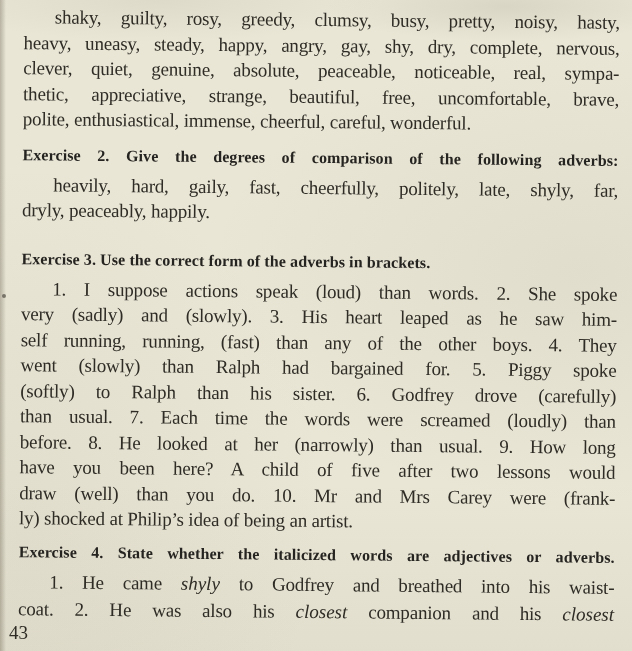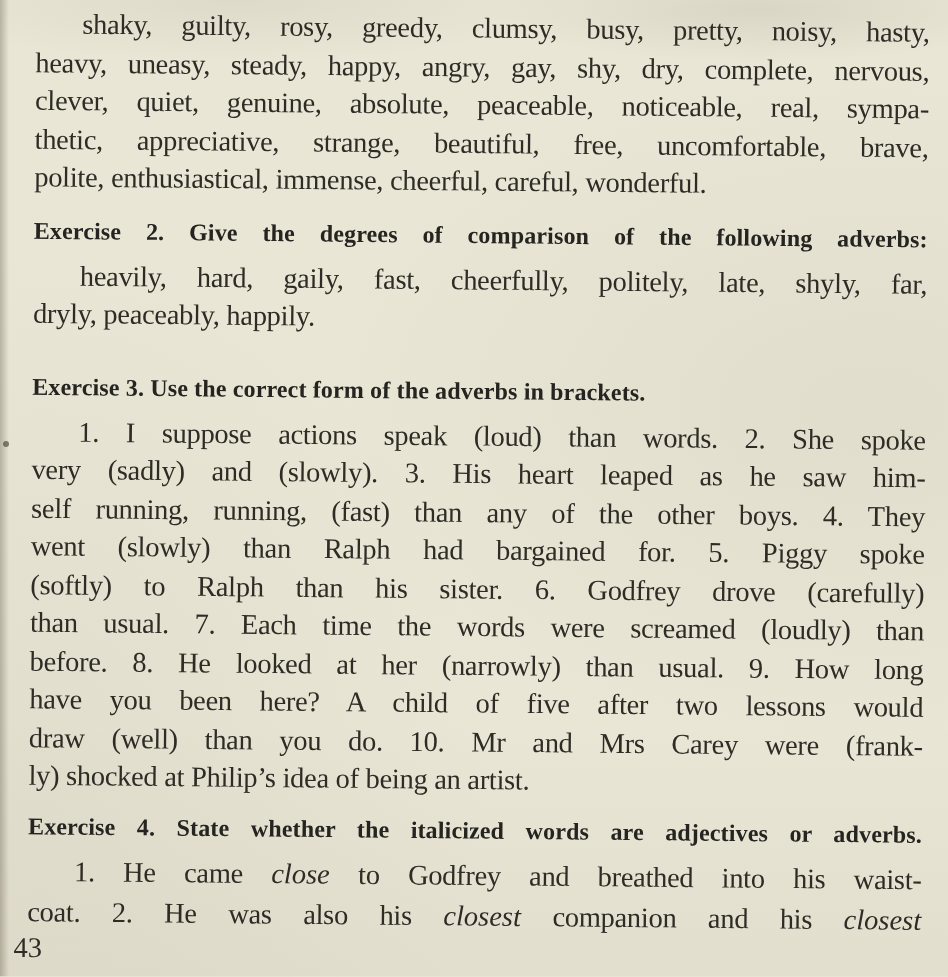--- a/index.html
+++ b/index.html
@@ -123,21 +123,21 @@
         <div class="line">than usual. 7. Each time the words were screamed (loudly) than</div>
         <div class="line">before. 8. He looked at her (narrowly) than usual. 9. How long</div>
         <div class="line">have you been here? A child of five after two lessons would</div>
         <div class="line">draw (well) than you do. 10. Mr and Mrs Carey were (frank-</div>
         <div class="line">ly) shocked at Philip’s idea of being an artist.</div>
       </div>
 
     <div class="heading stretch mt-ex4-h">Exercise 4. State whether the italicized words are adjectives or adverbs.</div>
 
     <div class="para stretch-all mt-ex4-p">
-        <div class="line"><span>1. He came </span><i>close</i><span> to Godfrey and breathed into his waist-</span></div>
+        <div class="line"><span>1. He came </span><i>shyly</i><span> to Godfrey and breathed into his waist-</span></div>
         <div class="line"><span>coat. 2. He was also his </span><i>closest</i><span> companion and his </span><i>closest</i></div>
       </div>
 
   </div>
 
   <div class="speck"></div>
 
   <div class="page-number">43</div>
 </div>
 

